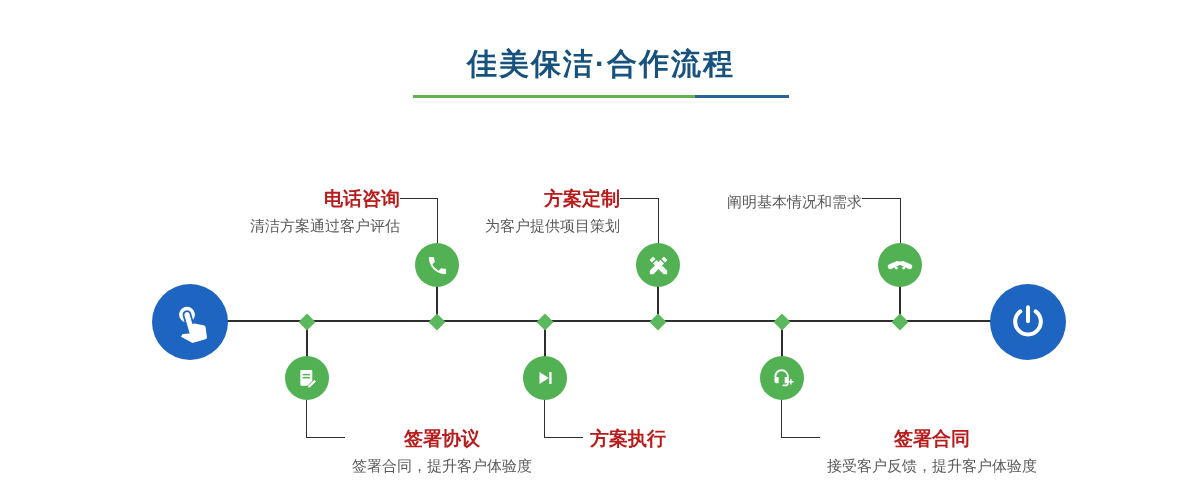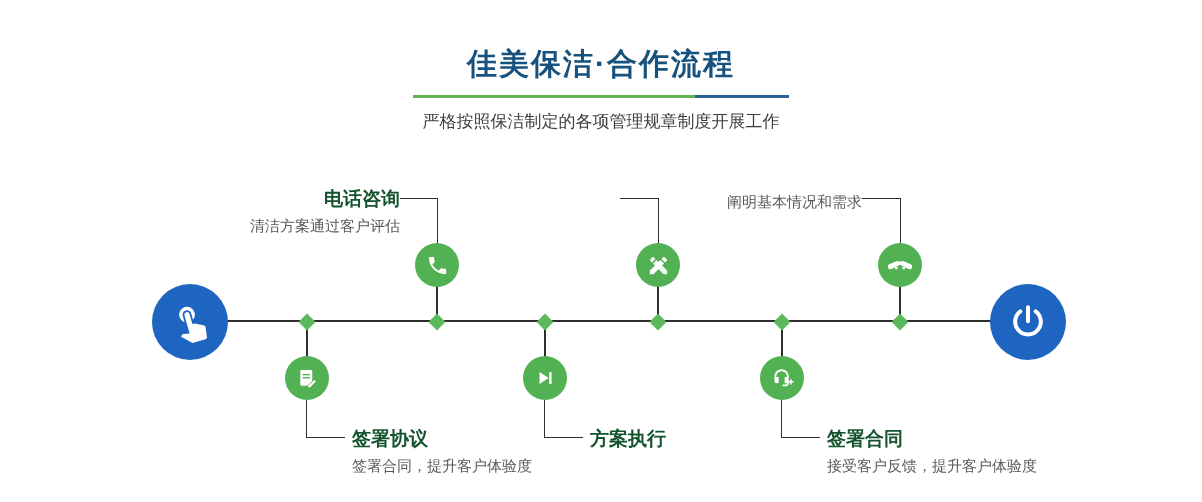--- a/index.html
+++ b/index.html
@@ -11,35 +11,34 @@
   .seg-blue{width:94px;height:100%;background:#2a6496;display:block;}
   .subtitle{position:absolute;top:110px;left:0;width:100%;text-align:center;font-size:17px;color:#3d3d3d;margin:0;}
   .timeline{position:absolute;left:190px;top:320px;width:838px;height:2px;background:#2e2e2e;}
   .endpoint{position:absolute;width:76px;height:76px;border-radius:50%;background:#1d65c1;display:flex;align-items:center;justify-content:center;z-index:3;}
   .diamond{position:absolute;width:12px;height:12px;background:#5cb85c;transform:rotate(45deg);top:316px;z-index:2;}
   .stem{position:absolute;width:2px;background:#2e2e2e;z-index:1;}
   .node{position:absolute;width:44px;height:44px;border-radius:50%;background:#52b152;display:flex;align-items:center;justify-content:center;z-index:2;}
   .elbow-top{position:absolute;top:198px;height:45px;border-top:1px solid #2e2e2e;border-right:1px solid #2e2e2e;}
   .elbow-bottom{position:absolute;top:400px;height:37px;border-left:1px solid #2e2e2e;border-bottom:1px solid #2e2e2e;}
   .label-top{position:absolute;top:187px;text-align:right;white-space:nowrap;}
-  .label-bottom{position:absolute;top:427px;text-align:left;white-space:nowrap;}
-  .step-title{font-size:19px;font-weight:700;color:#14532d;line-height:24px;}
+  .label-bottom{position:absolute;top:427px;text-align:center;white-space:nowrap;}
+  .step-title{font-size:19px;font-weight:700;color:#b91c1c;line-height:24px;}
   .step-desc{font-size:15px;color:#5a5a5a;line-height:20px;margin-top:5px;}
 </style>
 </head>
 <body>
 
 <div class="canvas">
 
   <h1 class="page-title">佳美保洁·合作流程</h1>
   <div class="divider">
     <span class="seg-green"></span>
     <span class="seg-blue"></span>
   </div>
-  <p class="subtitle">严格按照保洁制定的各项管理规章制度开展工作</p>
 
   <div class="timeline"></div>
 
   <div class="stem" style="left:436px;top:265px;height:57px"></div>
   <div class="stem" style="left:657px;top:265px;height:57px"></div>
   <div class="stem" style="left:899px;top:265px;height:57px"></div>
   <div class="stem" style="left:306px;top:322px;height:56px"></div>
   <div class="stem" style="left:544px;top:322px;height:56px"></div>
   <div class="stem" style="left:781px;top:322px;height:56px"></div>
 
@@ -67,20 +66,24 @@
     <div class="step-title">电话咨询</div>
     <div class="step-desc">清洁方案通过客户评估</div>
   </div>
   <div class="elbow-top" style="left:400px;width:37px"></div>
   <div class="node" style="left:415px;top:243px">
     <svg viewBox="0 0 24 24" width="23" height="23">
       <path fill="#fff" d="M6.62 10.79c1.44 2.83 3.76 5.14 6.59 6.59l2.2-2.2c.27-.27.67-.36 1.02-.24 1.12.37 2.33.57 3.57.57.55 0 1 .45 1 1V20c0 .55-.45 1-1 1-9.39 0-17-7.61-17-17 0-.55.45-1 1-1h3.5c.55 0 1 .45 1 1 0 1.25.2 2.45.57 3.57.11.35.03.74-.25 1.02l-2.2 2.2z"></path>
     </svg>
   </div>
 
+  <div class="label-top" style="right:582px">
+    <div class="step-title">方案定制</div>
+    <div class="step-desc">为客户提供项目策划</div>
+  </div>
   <div class="elbow-top" style="left:620px;width:38px"></div>
   <div class="node" style="left:636px;top:243px">
     <svg viewBox="0 0 24 24" width="23" height="23" fill="#fff">
       <g>
         <path d="M3 17.25V21h3.75L17.81 9.94l-3.75-3.75L3 17.25z"></path>
         <path d="M20.71 7.04c.39-.39.39-1.02 0-1.41l-2.34-2.34a1 1 0 0 0-1.41 0l-1.83 1.83 3.75 3.75 1.83-1.83z"></path>
       </g>
       <g transform="translate(24 0) scale(-1 1)" opacity=".92">
         <path d="M3 17.25V21h3.75L17.81 9.94l-3.75-3.75L3 17.25z"></path>
         <path d="M20.71 7.04c.39-.39.39-1.02 0-1.41l-2.34-2.34a1 1 0 0 0-1.41 0l-1.83 1.83 3.75 3.75 1.83-1.83z"></path>

